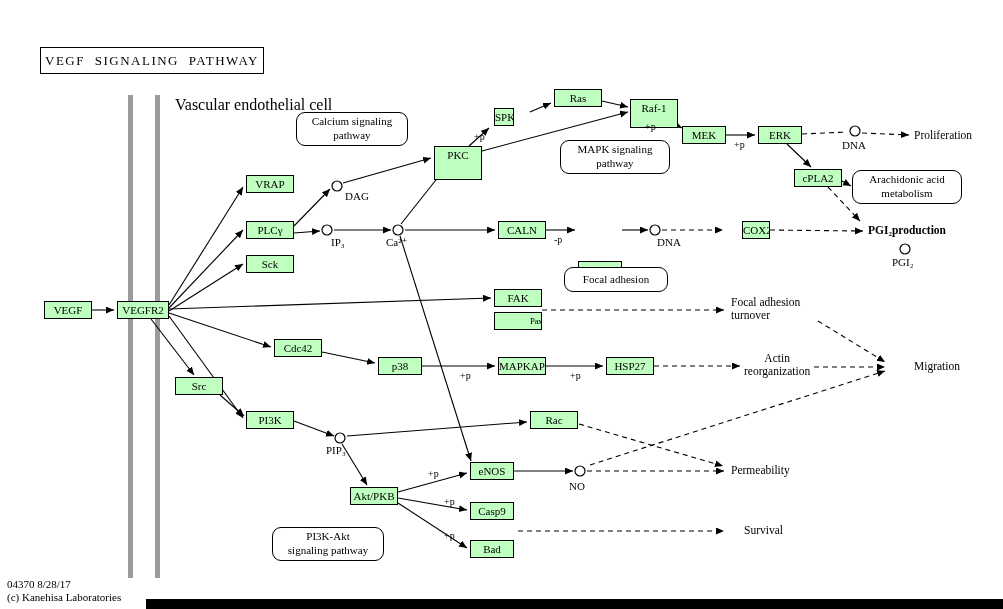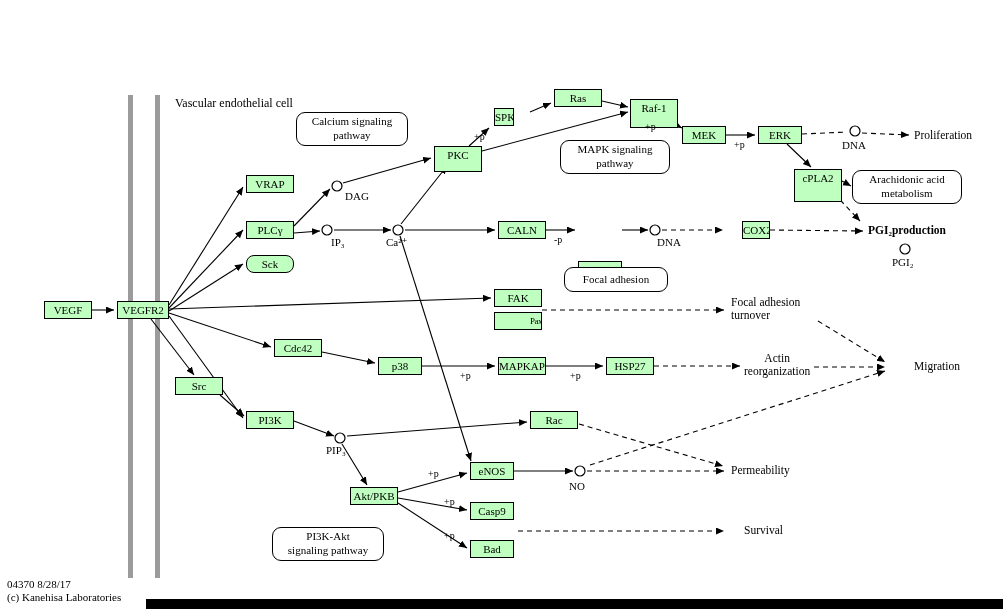--- a/index.html
+++ b/index.html
@@ -16,21 +16,21 @@
   .pathbox{position:absolute;background:#fff;border:1px solid #000;border-radius:9px;
            text-align:center;font-size:11px;line-height:1.25;z-index:3;display:flex;
            align-items:center;justify-content:center;white-space:pre-line;box-sizing:border-box;cursor:pointer;}
   .freetext{position:absolute;font-size:11.5px;white-space:pre-line;z-index:3;line-height:1.15;}
   .freetext.center{text-align:center;}
   .freetext.p{font-size:10px;}
   .cmplabel{position:absolute;font-size:11px;z-index:3;}
   .titlebox{position:absolute;left:40px;top:47px;width:222px;height:25px;border:1.5px solid #000;
             display:flex;align-items:center;justify-content:center;font-size:13px;
             letter-spacing:1.5px;word-spacing:5px;z-index:3;background:#fff;}
-  .cell-label{position:absolute;left:175px;top:96px;font-size:12px;z-index:3;}
+  .cell-label{position:absolute;left:175px;top:96px;font-size:16px;z-index:3;}
   .footer{position:absolute;left:7px;font-size:11px;z-index:3;}
   #footer-id{top:578px;}
   #footer-copy{top:591px;}
   .bottom-bar{position:absolute;left:146px;top:599px;width:857px;height:10px;background:#000;z-index:5;}
 </style>
 </head>
 <body>
 
 <div id="stage">
 
@@ -95,47 +95,50 @@
       <circle cx="855" cy="131" r="5" class="compound"></circle>
       <circle cx="655" cy="230" r="5" class="compound"></circle>
       <circle cx="340" cy="438" r="5" class="compound"></circle>
       <circle cx="580" cy="471" r="5" class="compound"></circle>
       <circle cx="905" cy="249" r="5" class="compound"></circle>
     </svg>
 
   <div class="membrane" id="membrane-outer" style="left: 128px; top: 95px; height: 483px; background: rgb(155, 155, 155);"></div>
   <div class="membrane" id="membrane-inner" style="left: 155px; top: 95px; height: 483px; background: rgb(155, 155, 155);"></div>
 
+  <div class="titlebox">
+    <span>VEGF SIGNALING PATHWAY</span>
+  </div>
 
   <div class="cell-label">Vascular endothelial cell</div>
 
   <div id="nodes">
       <div class="cmplabel" style="left: 345px; top: 190px;">DAG</div>
       <div class="cmplabel" style="left: 331px; top: 236px;">IP₃</div>
       <div class="cmplabel" style="left: 386px; top: 236px;">Ca²⁺</div>
       <div class="cmplabel" style="left: 842px; top: 139px;">DNA</div>
       <div class="cmplabel" style="left: 657px; top: 236px;">DNA</div>
       <div class="cmplabel" style="left: 326px; top: 444px;">PIP₃</div>
       <div class="cmplabel" style="left: 569px; top: 480px;">NO</div>
       <div class="cmplabel" style="left: 892px; top: 256px;">PGI₂</div>
       <div class="gene" style="left: 44px; top: 301px; width: 48px; height: 18px; line-height: 16px;">VEGF</div>
       <div class="gene" style="left: 117px; top: 301px; width: 52px; height: 18px; line-height: 16px;">VEGFR2</div>
       <div class="gene" style="left: 246px; top: 175px; width: 48px; height: 18px; line-height: 16px;">VRAP</div>
       <div class="gene" style="left: 246px; top: 221px; width: 48px; height: 18px; line-height: 16px;">PLCγ</div>
-      <div class="gene" style="left: 246px; top: 255px; width: 48px; height: 18px; line-height: 16px; border-radius: 8px;">Sck</div>
+      <div class="gene" style="left: 246px; top: 255px; width: 48px; height: 18px; line-height: 16px;">Sck</div>
       <div class="gene" style="left: 175px; top: 377px; width: 48px; height: 18px; line-height: 16px;">Src</div>
       <div class="gene" style="left: 246px; top: 411px; width: 48px; height: 18px; line-height: 16px;">PI3K</div>
       <div class="gene" style="left: 274px; top: 339px; width: 48px; height: 18px; line-height: 16px;">Cdc42</div>
-      <div class="gene" style="left: 434px; top: 146px; width: 48px; height: 26px; line-height: 16px;">PKC</div>
+      <div class="gene" style="left: 434px; top: 146px; width: 48px; height: 34px; line-height: 16px;">PKC</div>
       <div class="gene" style="left: 494px; top: 108px; width: 20px; height: 18px; line-height: 16px;">SPK</div>
       <div class="gene" style="left: 554px; top: 89px; width: 48px; height: 18px; line-height: 16px;">Ras</div>
       <div class="gene" style="left: 630px; top: 99px; width: 48px; height: 29px; line-height: 16px;">Raf-1</div>
       <div class="gene" style="left: 682px; top: 126px; width: 44px; height: 18px; line-height: 16px;">MEK</div>
       <div class="gene" style="left: 758px; top: 126px; width: 44px; height: 18px; line-height: 16px;">ERK</div>
-      <div class="gene" style="left: 794px; top: 169px; width: 48px; height: 33px; line-height: 16px;">cPLA2</div>
+      <div class="gene" style="left: 794px; top: 169px; width: 48px; height: 18px; line-height: 16px;">cPLA2</div>
       <div class="gene" style="left: 498px; top: 221px; width: 48px; height: 18px; line-height: 16px;">CALN</div>
       <div class="gene" style="left: 578px; top: 221px; width: 44px; height: 18px; line-height: 16px; margin-top: 40px;">NFAT</div>
       <div class="gene" style="left: 742px; top: 221px; width: 28px; height: 18px; line-height: 16px;">COX2</div>
       <div class="gene" style="left: 494px; top: 289px; width: 48px; height: 18px; line-height: 16px;">FAK</div>
       <div class="gene tight" style="left: 494px; top: 312px; width: 48px; height: 18px; line-height: 16px;">Paxillin</div>
       <div class="gene" style="left: 378px; top: 357px; width: 44px; height: 18px; line-height: 16px;">p38</div>
       <div class="gene" style="left: 498px; top: 357px; width: 48px; height: 18px; line-height: 16px;">MAPKAPK</div>
       <div class="gene" style="left: 606px; top: 357px; width: 48px; height: 18px; line-height: 16px;">HSP27</div>
       <div class="gene" style="left: 530px; top: 411px; width: 48px; height: 18px; line-height: 16px;">Rac</div>
       <div class="gene" style="left: 470px; top: 462px; width: 44px; height: 18px; line-height: 16px;">eNOS</div>

